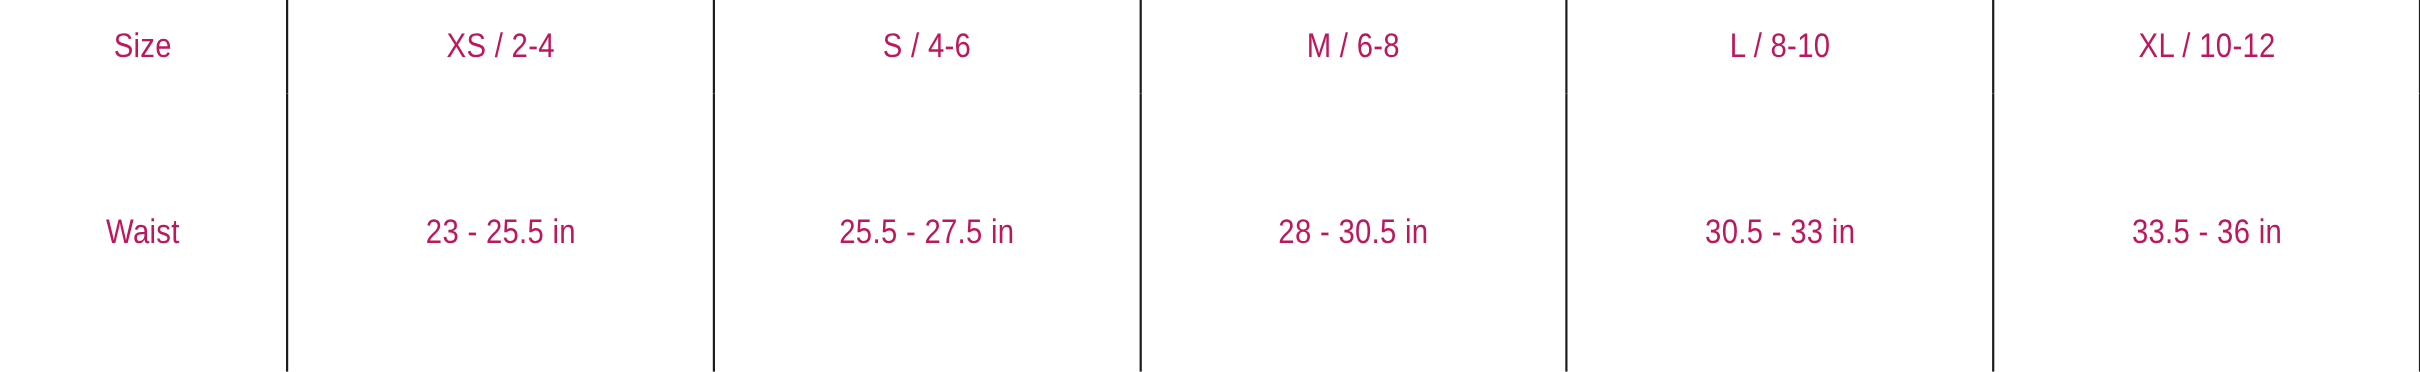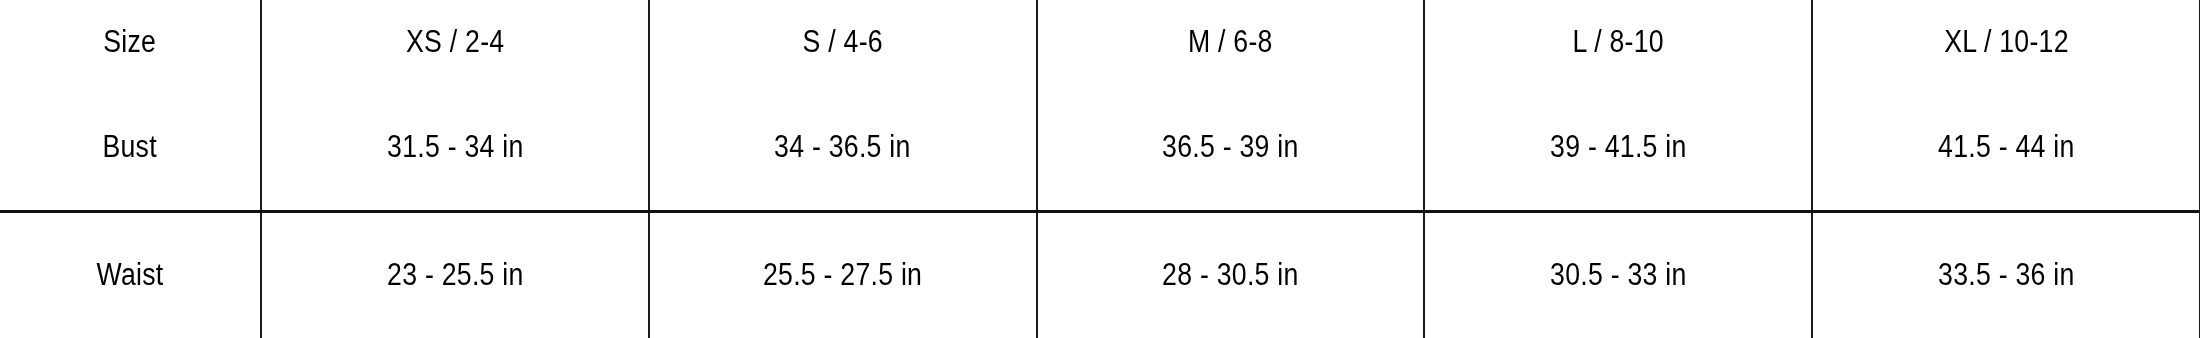--- a/index.html
+++ b/index.html
@@ -26,21 +26,21 @@
   .size-chart col.data-col  { width: 387.8px; }
 
   .size-chart tr {
     height: 84.5px;
   }
 
   .size-chart th,
   .size-chart td {
     text-align: center;
     vertical-align: middle;
-    color: #000000;
+    color: #be185d;
     font-weight: 400;
     font-size: 31px;
     letter-spacing: 0.3px;
     padding: 16px;
     border: 0;
     border-right: 2px solid #1c1c1c;
     white-space: nowrap;
   }
 
   
@@ -106,40 +106,20 @@
       <th>
         <span class="cell-text">L / 8-10</span>
       </th>
       <th>
         <span class="cell-text">XL / 10-12</span>
       </th>
     </tr>
   </thead>
 
   <tbody>
-    <tr>
-      <td>
-        <span class="cell-text">Bust</span>
-      </td>
-      <td>
-        <span class="cell-text">31.5 - 34 in</span>
-      </td>
-      <td>
-        <span class="cell-text">34 - 36.5 in</span>
-      </td>
-      <td>
-        <span class="cell-text">36.5 - 39 in</span>
-      </td>
-      <td>
-        <span class="cell-text">39 - 41.5 in</span>
-      </td>
-      <td>
-        <span class="cell-text">41.5 - 44 in</span>
-      </td>
-    </tr>
 
     <tr>
       <td>
         <span class="cell-text">Waist</span>
       </td>
       <td>
         <span class="cell-text">23 - 25.5 in</span>
       </td>
       <td>
         <span class="cell-text">25.5 - 27.5 in</span>

